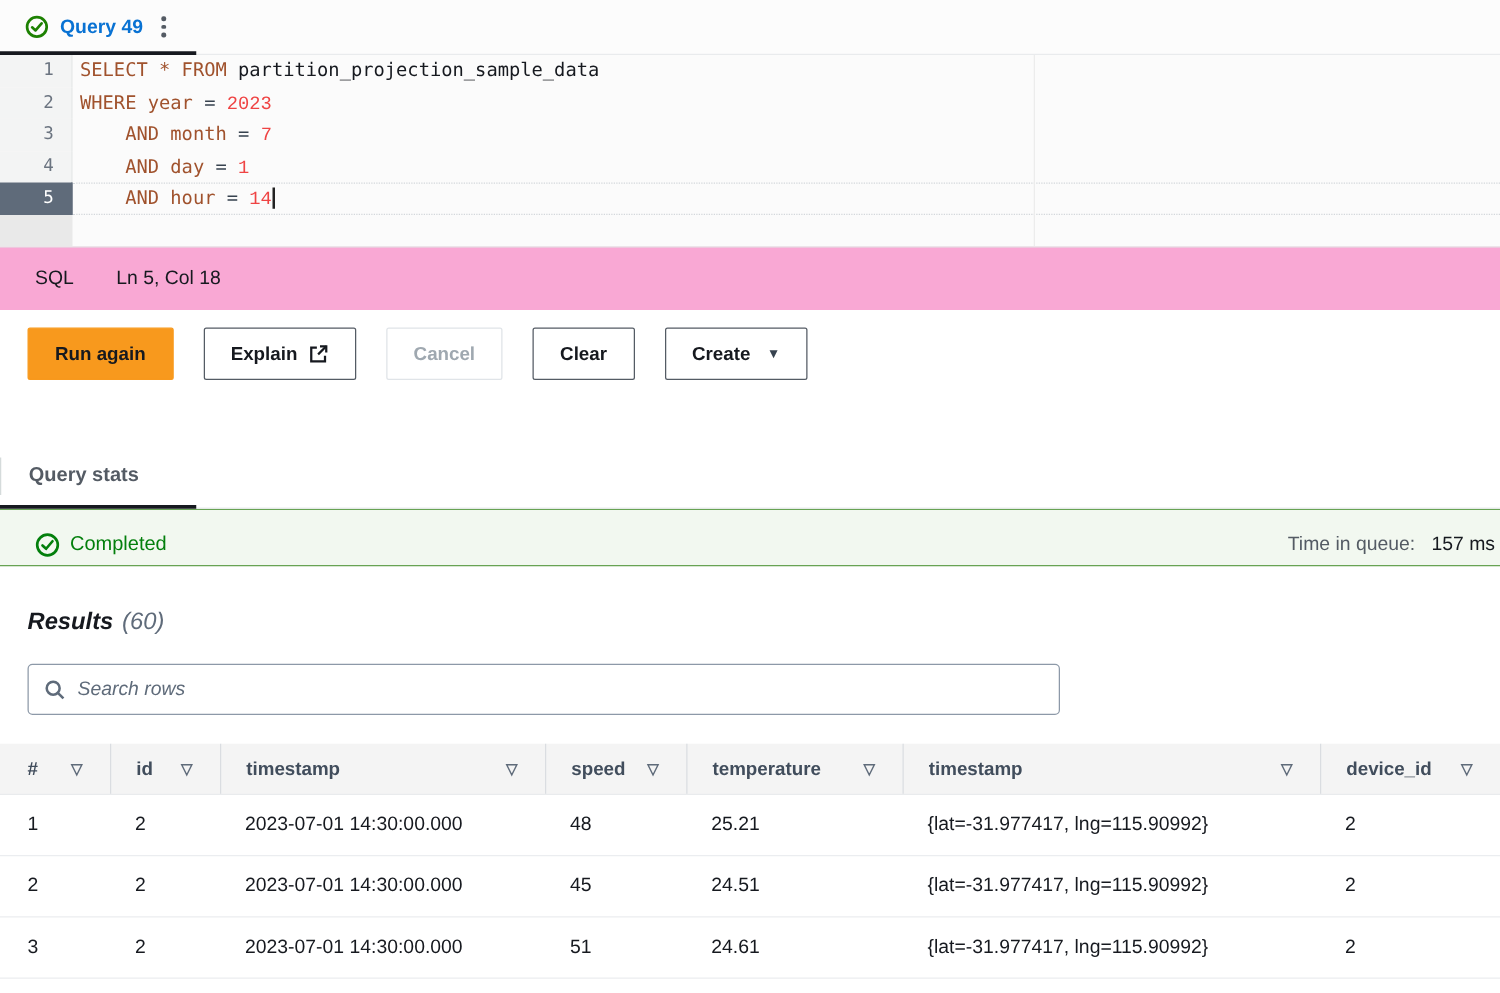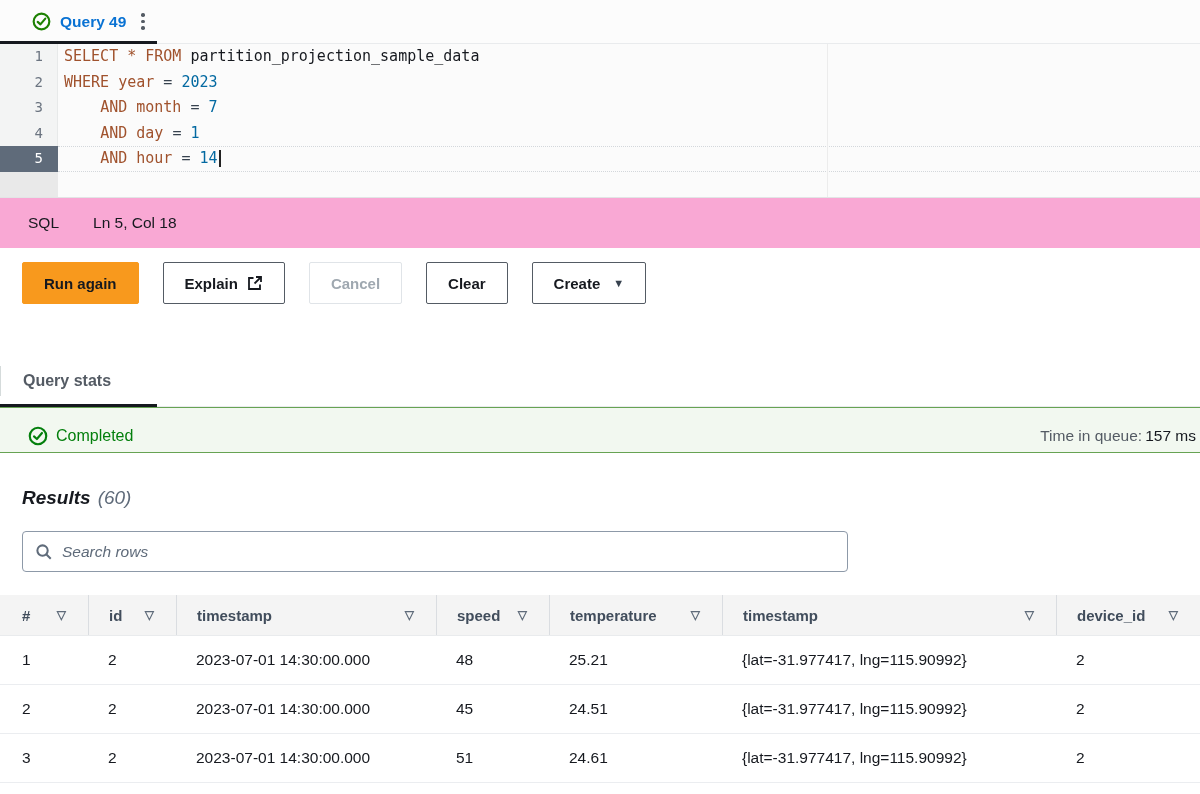--- a/index.html
+++ b/index.html
@@ -3,40 +3,40 @@
 <meta charset="utf-8">
 <style>
   * { box-sizing: border-box; margin: 0; padding: 0; }
   html,body { width:1200px; height:794px; overflow:hidden; background:#fff;
     font-family:"Liberation Sans", sans-serif; color:#16191f; }
 
   
   .tabbar { position:relative; height:44px; background:#fcfcfc;
     border-bottom:1px solid #e9ebed; display:flex; align-items:center; }
   .qtab { position:relative; height:100%; display:flex; align-items:center;
-    gap:9px; padding:0 14px 0 32px; cursor:pointer; }
+    gap:9px; padding:0 14px 0 20px; cursor:pointer; }
   .qtab-label { color:#0972d3; font-weight:bold; font-size:15.5px; }
   .qtab-underline { position:absolute; left:0; top:41px; width:157px; height:3px;
     background:#16191f; z-index:2; }
   .kebab { display:flex; flex-direction:column; gap:3px; padding:4px 6px; cursor:pointer; }
   .kebab i { width:3.5px; height:3.5px; border-radius:50%; background:#545b64; }
 
   
   .editor { position:relative; height:153px; background:#fbfbfb;
     font-family:"DejaVu Sans Mono", monospace; font-size:15px; }
   .editor::after { content:""; position:absolute; left:827px; top:0; bottom:0;
     width:1px; background:#ececec; }
   .ed-row { display:flex; height:25.5px; line-height:25.5px; }
   .gut { width:58px; background:#f3f4f4; border-right:1px solid #e7e9e9;
     text-align:right; padding-right:14px; color:#6b7480; font-size:14px; flex:none; }
   .ed-row.active .gut { background:#5f6b7a; color:#fff; border-right-color:#5f6b7a; }
   .code { flex:1; white-space:pre; padding-left:6px; }
   .ed-row.active .code { border-top:1px dotted #d3d7db; border-bottom:1px dotted #d3d7db;
     line-height:23.5px; }
-  .tok-k { color:#a0522d; } .tok-n { color:#0369a1; }
+  .tok-k { color:#a0522d; } .tok-n { color:#ef4444;font-family:Liberation Mono, monospace; }
   .tok-o { color:#37424f; } .tok-i { color:#16191f; } .tok-p { color:#16191f; }
   .cursor { display:inline-block; width:0; height:17px; border-left:2px solid #222;
     vertical-align:middle; margin-left:1px; }
   .ed-tail { display:flex; height:25.5px; }
   .ed-tail .gut-tail { width:58px; background:#e9e9e9; flex:none; }
 
   
   .statusbar { height:51px; background:#f9a8d4; border-top:1px solid #e2e5e5;
     display:flex; align-items:center; gap:34px; padding-left:28px; font-size:15.5px; }
 
@@ -61,21 +61,21 @@
   .rtab-underline { position:absolute; left:0; bottom:0; width:157px; height:3px;
     background:#16191f; z-index:2; }
   .rtab-sep { width:1px; height:30px; background:#d5dbdb; }
 
   
   .banner { height:46px; background:#f2f8f0; border-top:1px solid #67a353;
     border-bottom:1px solid #67a353; display:flex; align-items:center;
     justify-content:space-between; padding:12px 4px 0 28px; }
   .banner-left { display:flex; align-items:center; gap:8px; }
   .banner-left span { color:#037f0c; font-size:16px; }
-  .banner-right { display:flex; align-items:baseline; gap:3px; font-size:15.5px;margin-left:40px; }
+  .banner-right { display:flex; align-items:baseline; gap:13px; font-size:15.5px;margin-left:40px; }
   .queue-label { color:#545b64; }
   .queue-value { color:#16191f; }
 
   
   .results-head { margin:34px 0 0 22px; display:flex; align-items:baseline; gap:7px;font-style:italic; }
   .results-title { font-size:19px; font-weight:bold; }
   .results-count { font-size:19px; color:#5f6b7a; }
   .searchbox { margin:22px 0 0 22px; width:826px; height:41px; border:1px solid #8d99a8;
     border-radius:4px; background:#fff; display:flex; align-items:center; padding:0 12px; gap:9px; }
   .searchbox input { border:none; outline:none; flex:1; font-size:15.5px;

